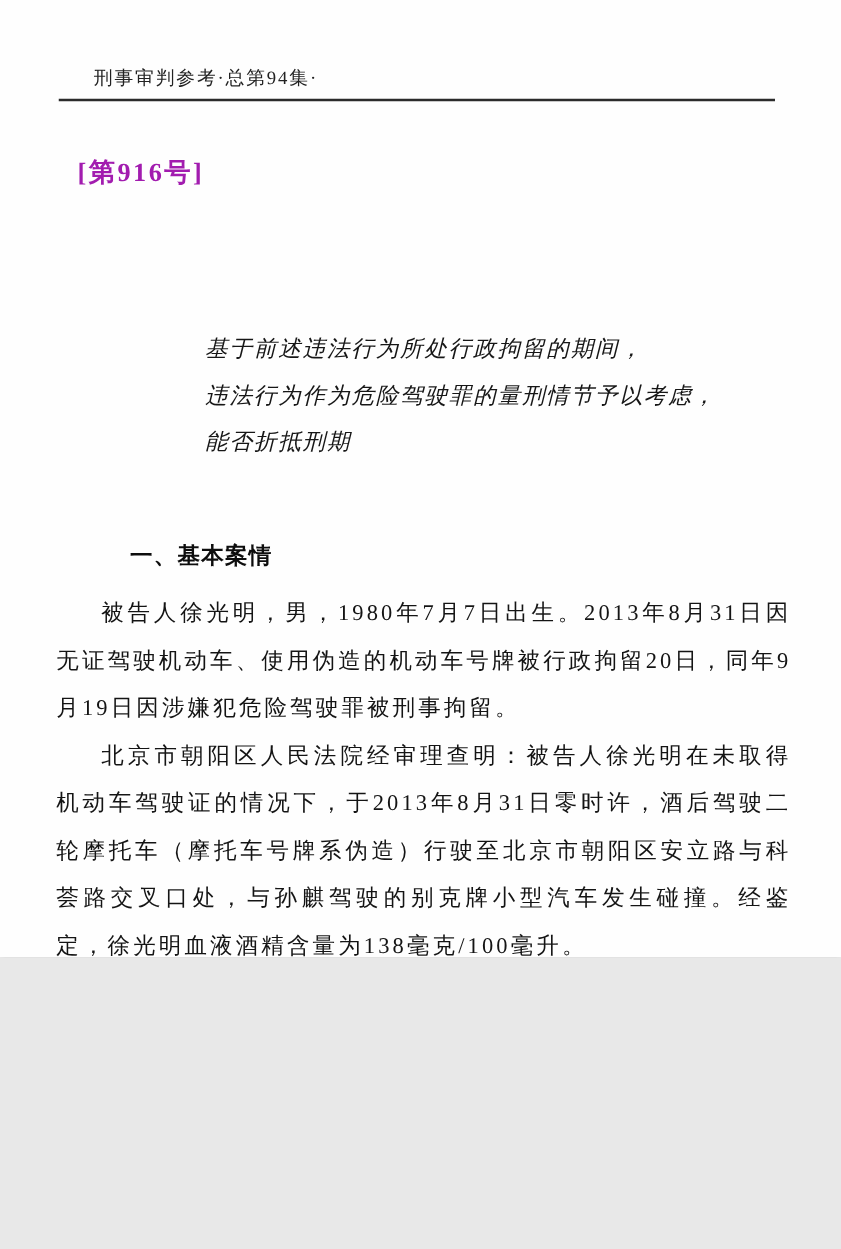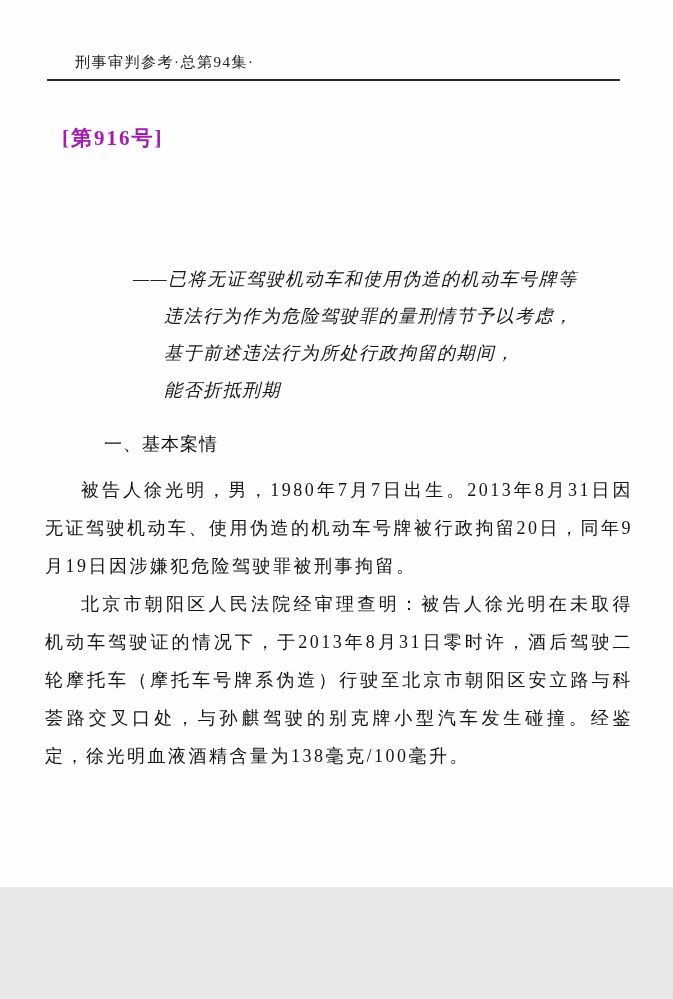--- a/index.html
+++ b/index.html
@@ -3,21 +3,21 @@
 <meta charset="utf-8">
 <style>
   html, body {
     margin: 0;
     padding: 0;
     background: #e8e8e8;
   }
   .page {
     position: relative;
     width: 673px;
-    height: 887px;
+    height: 766px;
     margin: 0 auto;
     background: #fefefe;
     color: #1c1c1c;
     font-family: "Liberation Serif", serif;
     overflow: hidden;
     box-shadow: 0 0 6px rgba(0,0,0,0.25);
   }
   .running-header {
     position: absolute;
     top: 53px;
@@ -72,21 +72,21 @@
   }
   .case-subtitle .sub-line.indented {
     padding-left: 31px;
   }
   .section-heading {
     position: absolute;
     top: 432px;
     left: 104px;
     font-family: "Liberation Sans", sans-serif;
     font-size: 18px;
-    font-weight: normal;
+    font-weight: bold;
     letter-spacing: 1px;
     color: #0d0d0d;
     white-space: nowrap;
   }
   .body-text {
     position: absolute;
     top: 471px;
     left: 45px;
     width: 588px;
   }
@@ -114,23 +114,22 @@
 <div class="page">
 
   <div class="running-header">刑事审判参考·总第94集·</div>
 
   <div class="header-rule"></div>
 
   <div class="case-number">[第916号]</div>
 
 
   <div class="case-subtitle">
-    <div class="sub-line">——已将无证驾驶机动车和使用伪造的机动车号牌等</div>
+    <div class="sub-line indented">基于前述违法行为所处行政拘留的期间，</div>
     <div class="sub-line indented">违法行为作为危险驾驶罪的量刑情节予以考虑，</div>
-    <div class="sub-line indented">基于前述违法行为所处行政拘留的期间，</div>
     <div class="sub-line indented">能否折抵刑期</div>
   </div>
 
   <div class="section-heading">一、基本案情</div>
 
   <div class="body-text">
     <p>被告人徐光明，男，1980年7月7日出生。2013年8月31日因无证驾驶机动车、使用伪造的机动车号牌被行政拘留20日，同年9月19日因涉嫌犯危险驾驶罪被刑事拘留。</p>
     <p>北京市朝阳区人民法院经审理查明：被告人徐光明在未取得机动车驾驶证的情况下，于2013年8月31日零时许，酒后驾驶二轮摩托车（摩托车号牌系伪造）行驶至北京市朝阳区安立路与科荟路交叉口处，与孙麒驾驶的别克牌小型汽车发生碰撞。经鉴定，徐光明血液酒精含量为138毫克/100毫升。</p>
   </div>
 

